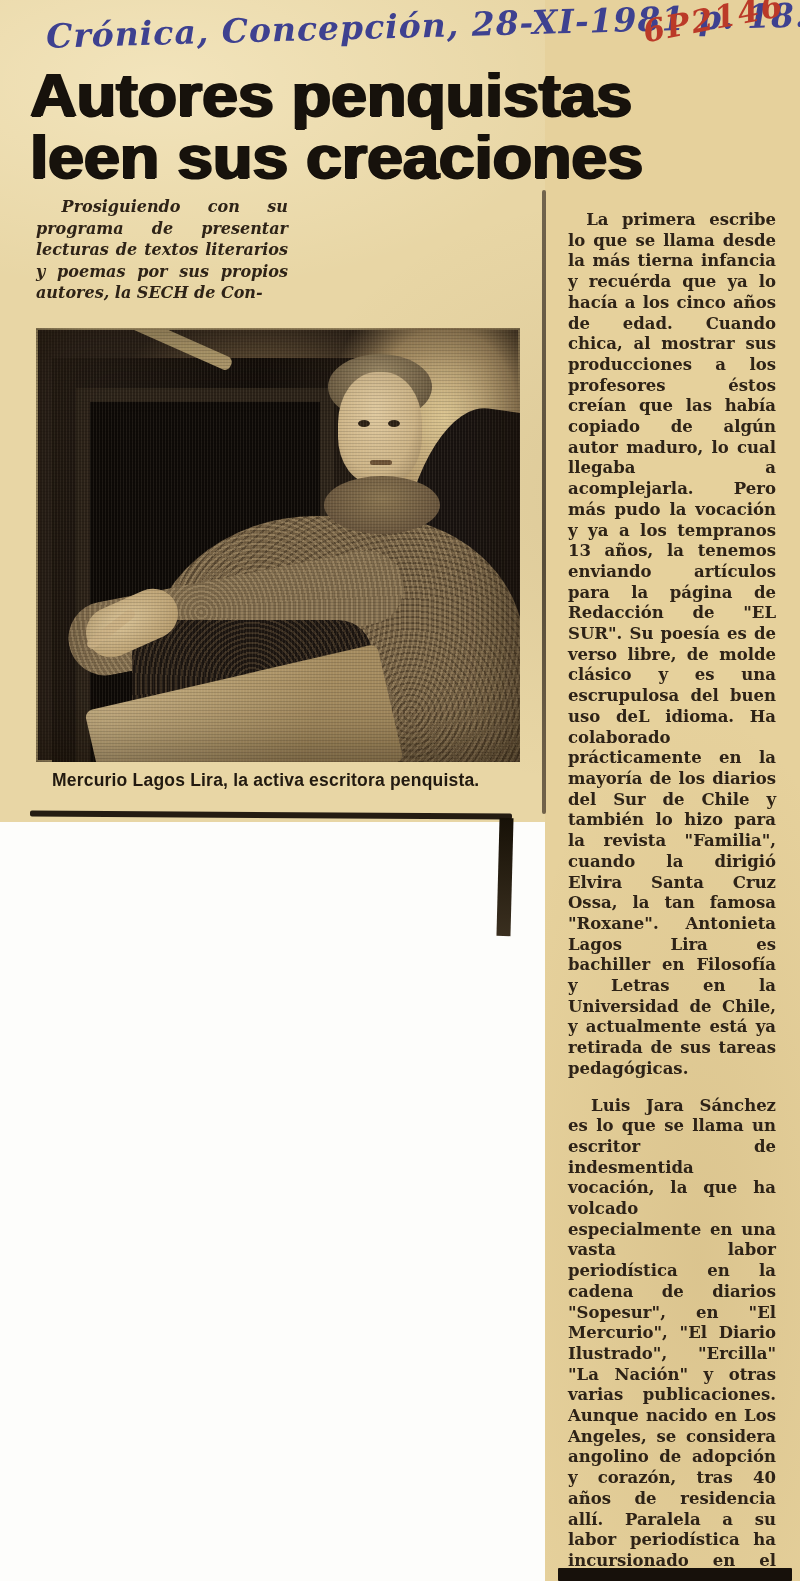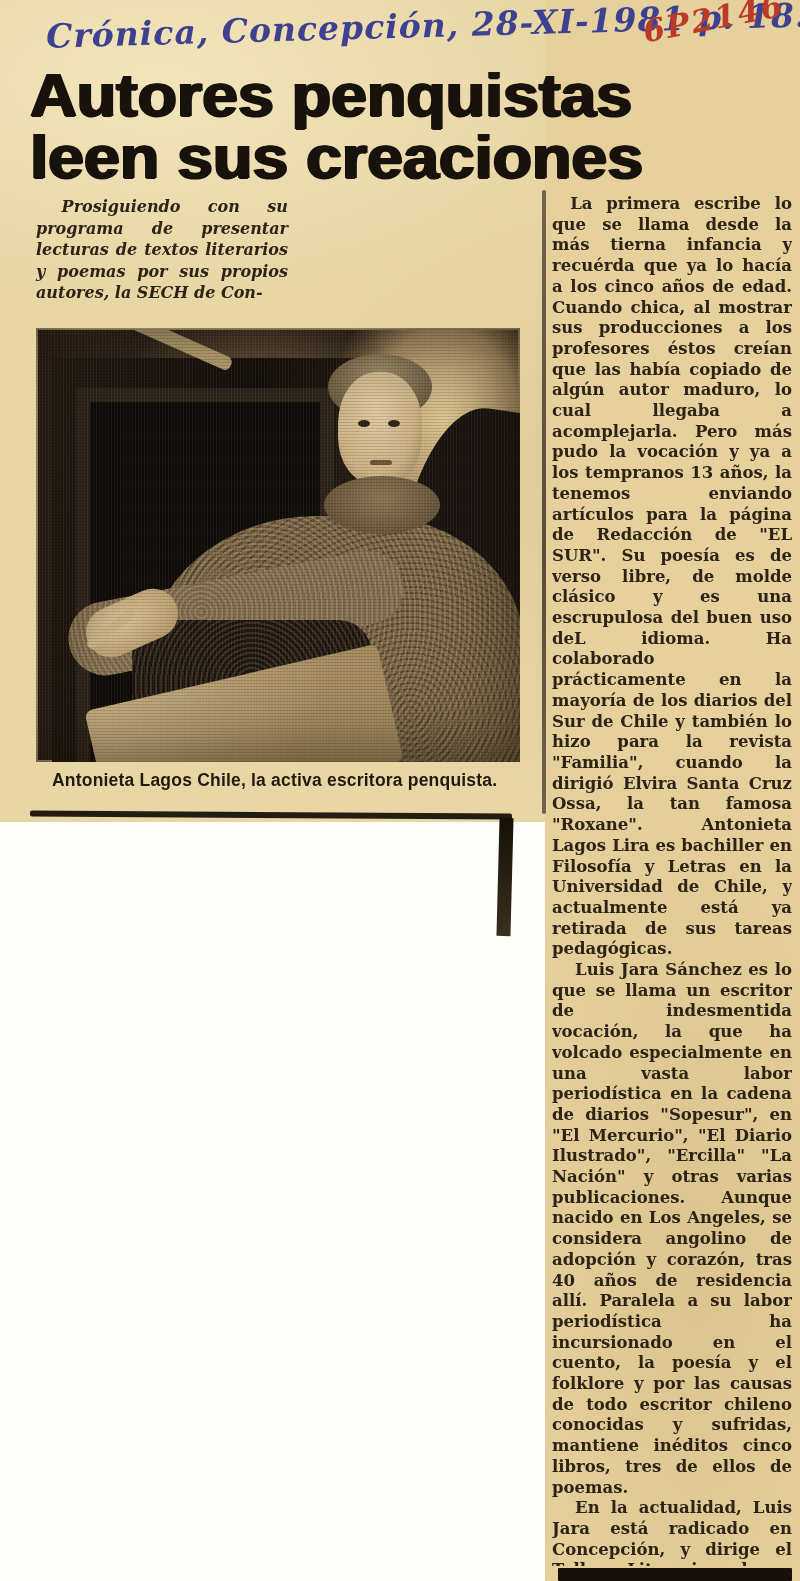--- a/index.html
+++ b/index.html
@@ -65,21 +65,21 @@
   .intro-col{
     position:absolute;top:196px;font-size:16px;line-height:21.5px;font-style:italic;
   }
   #intro1{left:36px;width:252px;}
   #intro2{left:298px;width:224px;}
   #intro1 .par{text-indent:1.6em;}
   .article-col{
     position:absolute;left:552px;top:194px;width:240px;
     font-size:16.5px;line-height:20.7px;max-height:1372px;overflow:hidden;
   }
-  .article-col .par{margin:0;text-indent:1.4em;}
+  .article-col .par{margin:16px;text-indent:1.4em;}
   .article-col .par:first-child{text-indent:1.1em;}
   .par{margin:0;}
   
   .photo{
     position:absolute;left:36px;top:328px;width:484px;height:434px;
     background:#2a211a;overflow:hidden;box-shadow:0 0 0 2px #c9b583 inset;
   }
   .photo *{position:absolute;}
   .ph-wall-light{right:-40px;top:-50px;width:230px;height:280px;
     background:radial-gradient(ellipse at center,#dcc692 0%,#b1966a 45%,rgba(90,70,45,0) 72%);}
@@ -179,21 +179,21 @@
     <div class="ph-cowl"></div>
     <div class="ph-arm"></div>
     <div class="ph-cushion"></div>
     <div class="ph-hand"></div>
     <div class="ph-finger"></div>
     <div class="ph-papers"></div>
     <div class="ph-grain"></div>
     <div class="ph-vignette"></div>
   </div>
 
-  <div class="caption">Antonieta Lagos Chile, la activa escritora penquista.</div>
+  <div class="caption">Mercurio Lagos Lira, la activa escritora penquista.</div>
 
   <div class="clip-bottom-line"></div>
   <div class="clip-corner-blob"></div>
 
   <div class="newsbody article-col">
     <p class="par">La primera escribe lo que se llama desde la más tierna infancia y recuérda que ya lo hacía a los cinco años de edad. Cuando chica, al mostrar sus producciones a los profesores éstos creían que las había copiado de algún autor maduro, lo cual llegaba a acomplejarla. Pero más pudo la vocación y ya a los tempranos 13 años, la tenemos enviando artículos para la página de Redacción de "EL SUR". Su poesía es de verso libre, de molde clásico y es una escrupulosa del buen uso deL idioma. Ha colaborado prácticamente en la mayoría de los diarios del Sur de Chile y también lo hizo para la revista "Familia", cuando la dirigió Elvira Santa Cruz Ossa, la tan famosa "Roxane". Antonieta Lagos Lira es bachiller en Filosofía y Letras en la Universidad de Chile, y actualmente está ya retirada de sus tareas pedagógicas.</p>
     <p class="par">Luis Jara Sánchez es lo que se llama un escritor de indesmentida vocación, la que ha volcado especialmente en una vasta labor periodística en la cadena de diarios "Sopesur", en "El Mercurio", "El Diario Ilustrado", "Ercilla" "La Nación" y otras varias publicaciones. Aunque nacido en Los Angeles, se considera angolino de adopción y corazón, tras 40 años de residencia allí. Paralela a su labor periodística ha incursionado en el cuento, la poesía y el folklore y por las causas de todo escritor chileno conocidas y sufridas, mantiene inéditos cinco libros, tres de ellos de poemas.</p>
     <p class="par">En la actualidad, Luis Jara está radicado en Concepción, y dirige el Taller Literario obrero "Antonio Acevedo Hernández" y trabaja en un libro de crónicas, relatos y anécdotas que se llamará "Estampas de la Frontera". (C.C.)</p>
   </div>
 

